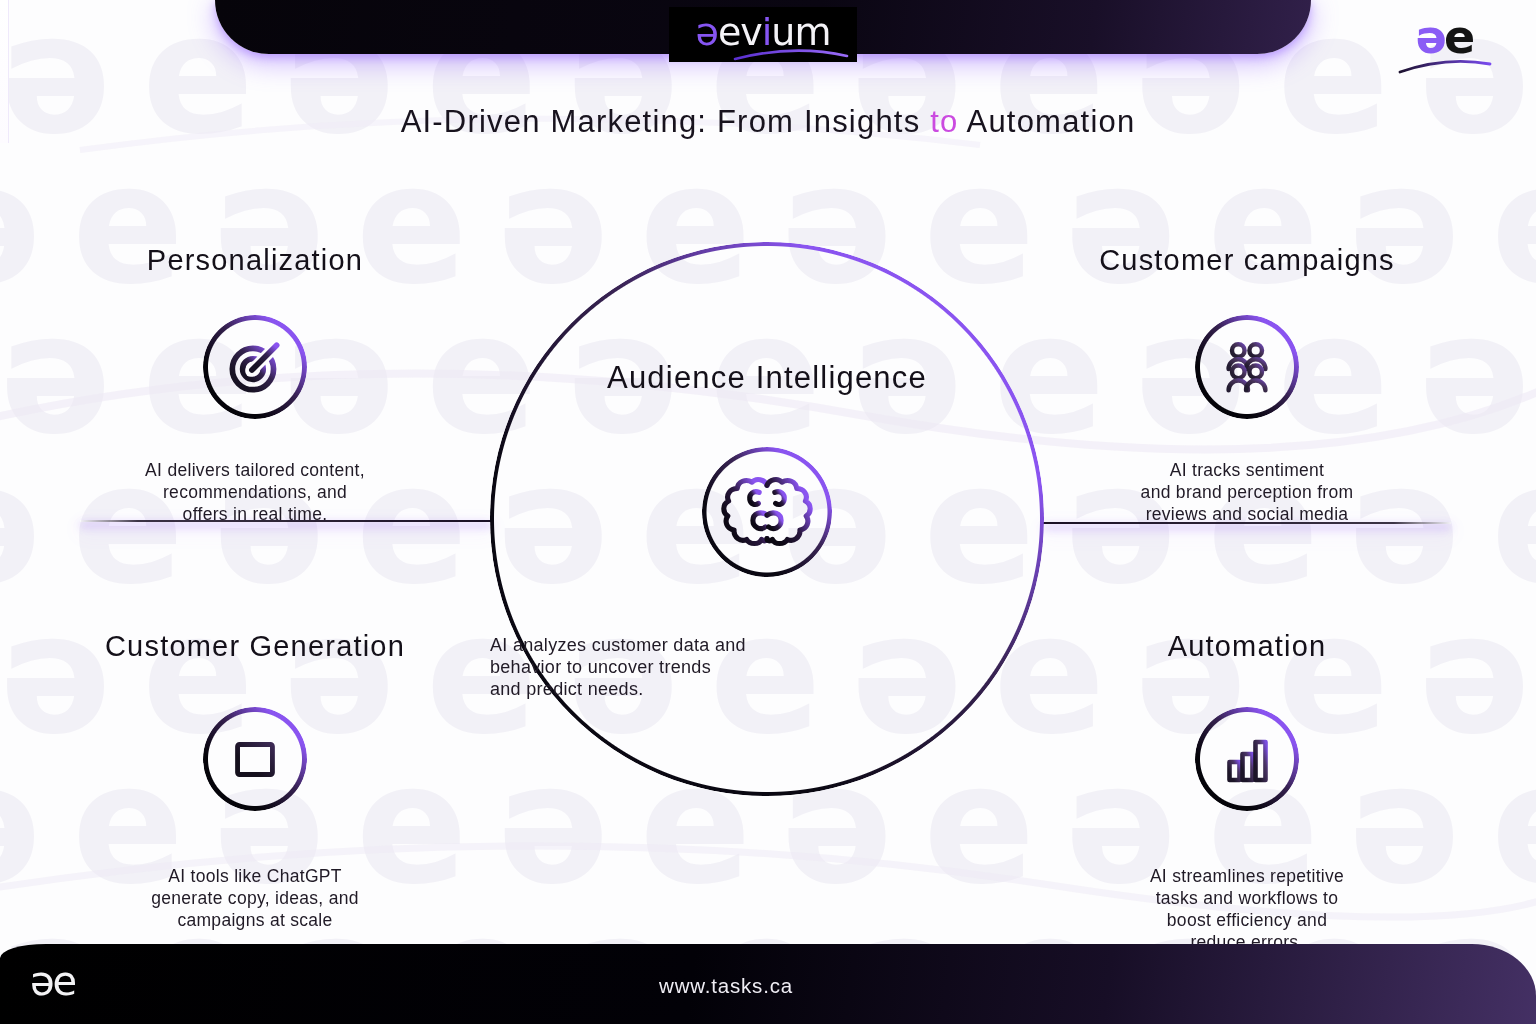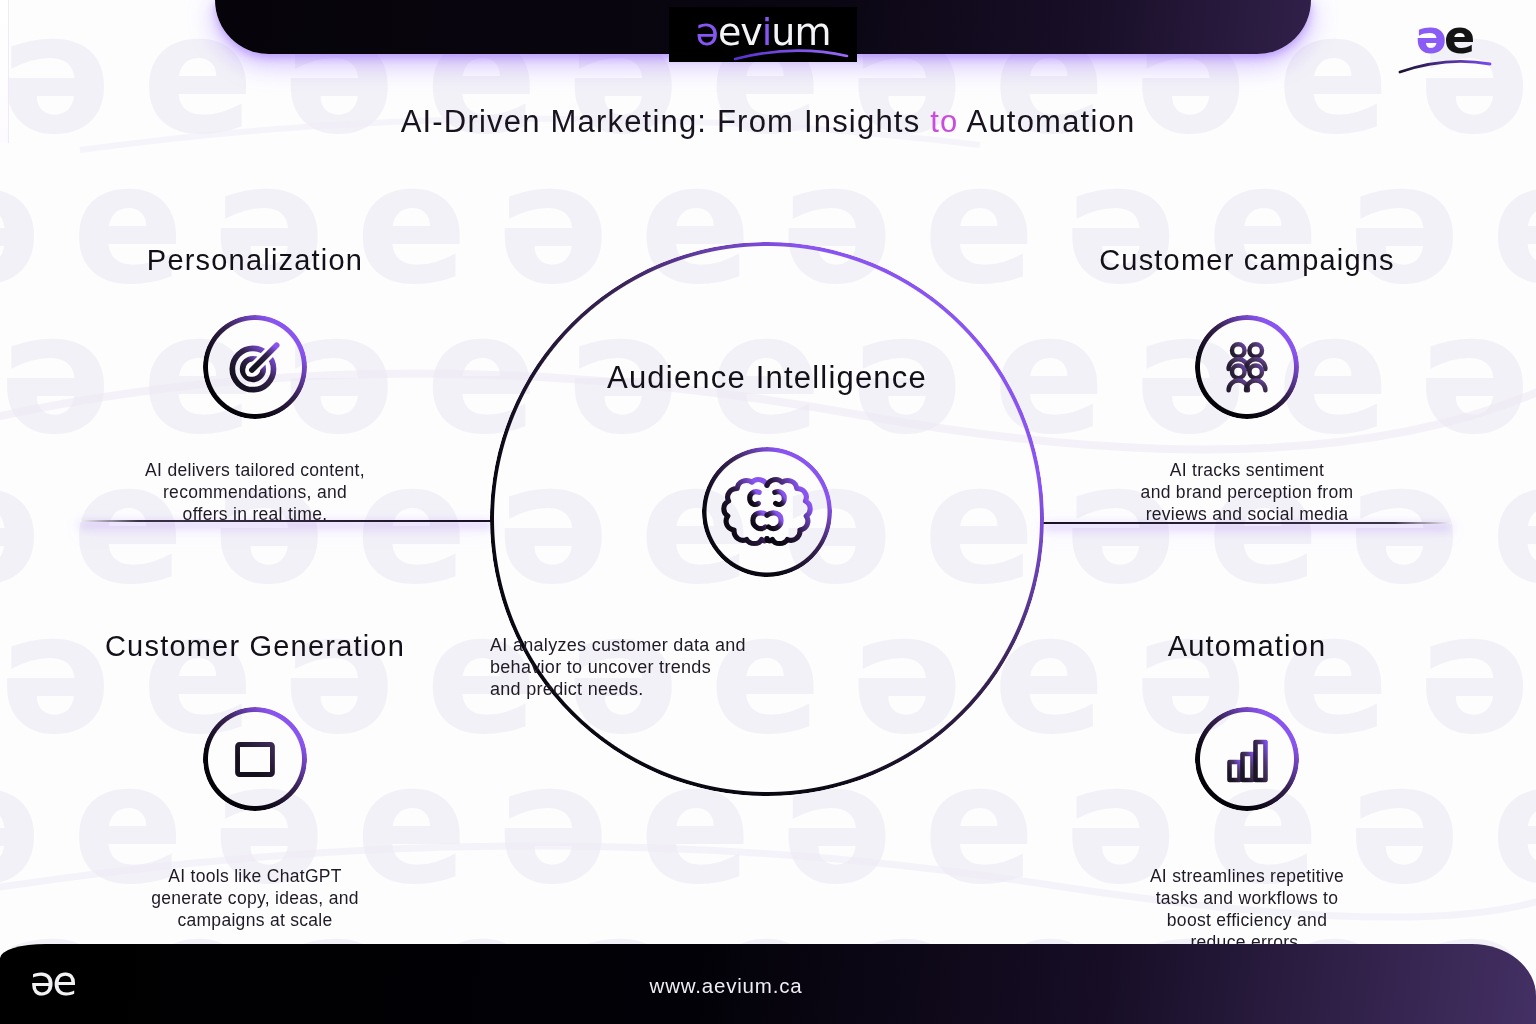--- a/index.html
+++ b/index.html
@@ -333,14 +333,14 @@
     </svg>
   </div>
   <p class="q-body">AI streamlines repetitive
 tasks and workflows to
 boost efficiency and
 reduce errors.</p>
 </section>
 
 <footer class="bottombar">
   <div class="footer-logo">əe</div>
-  <div class="footer-url">www.aevium.ca</div>
+  <div class="footer-url">www.tasks.ca</div>
 </footer>
 
 </body></html>

